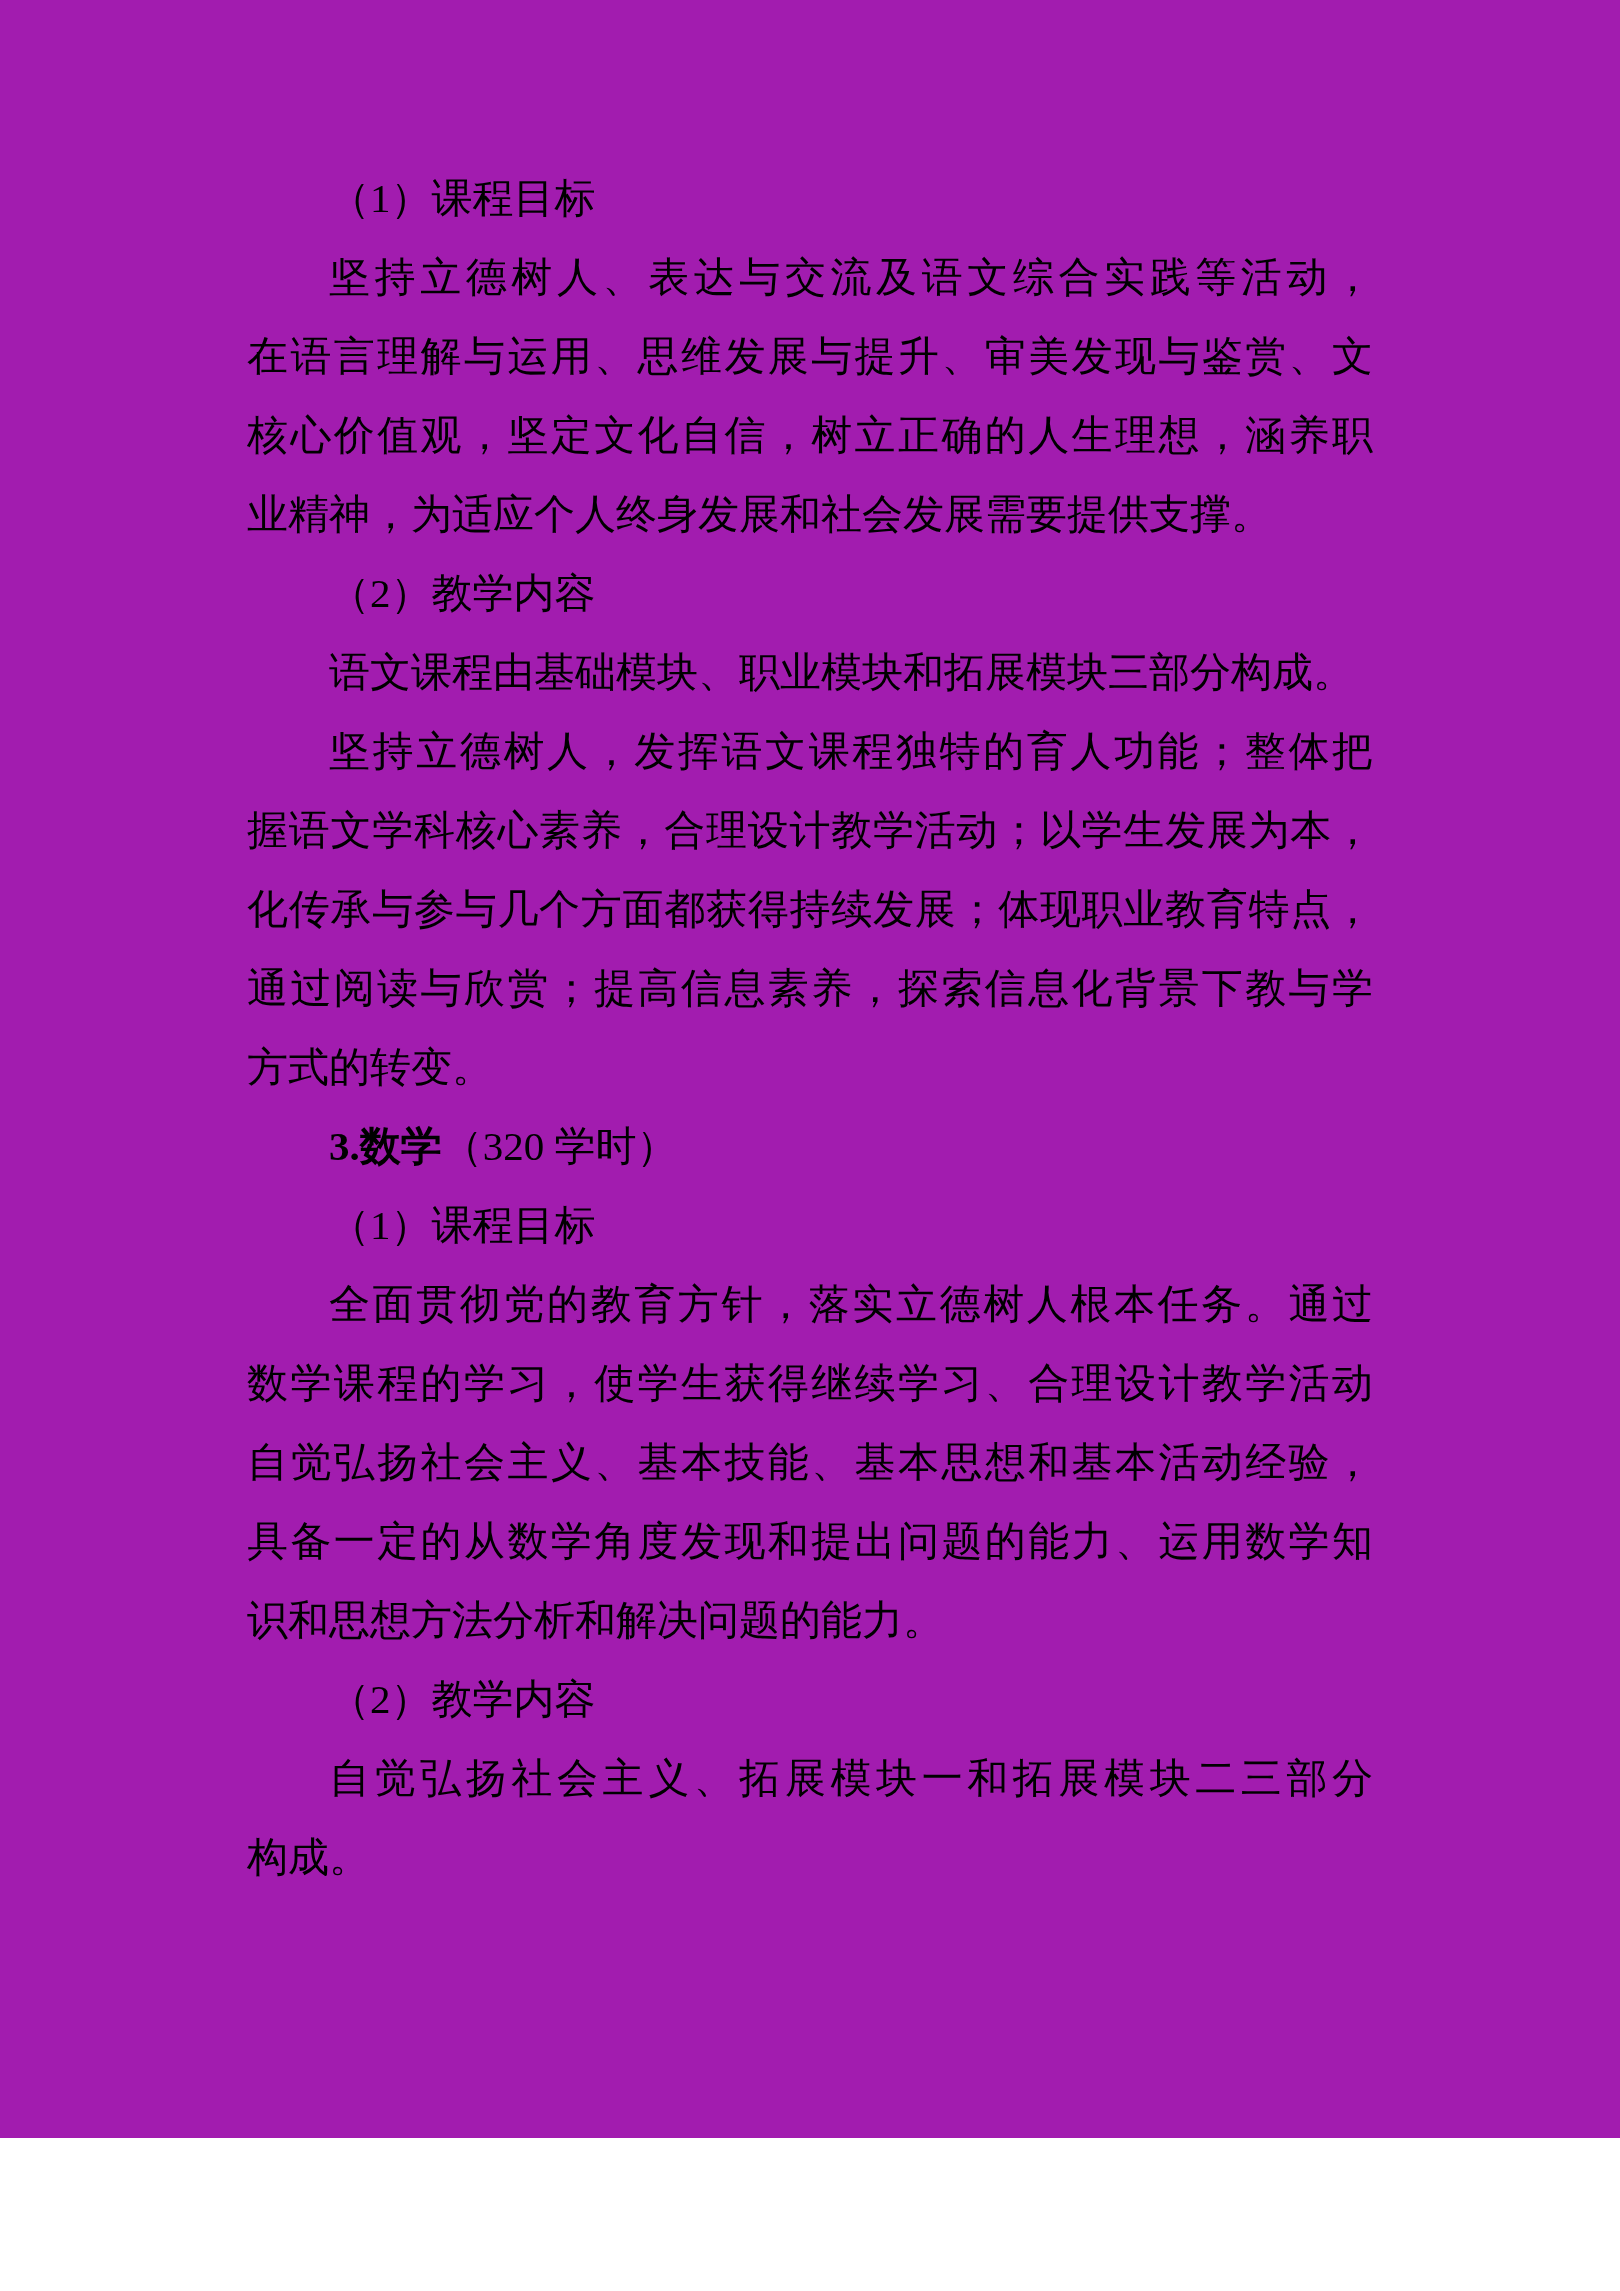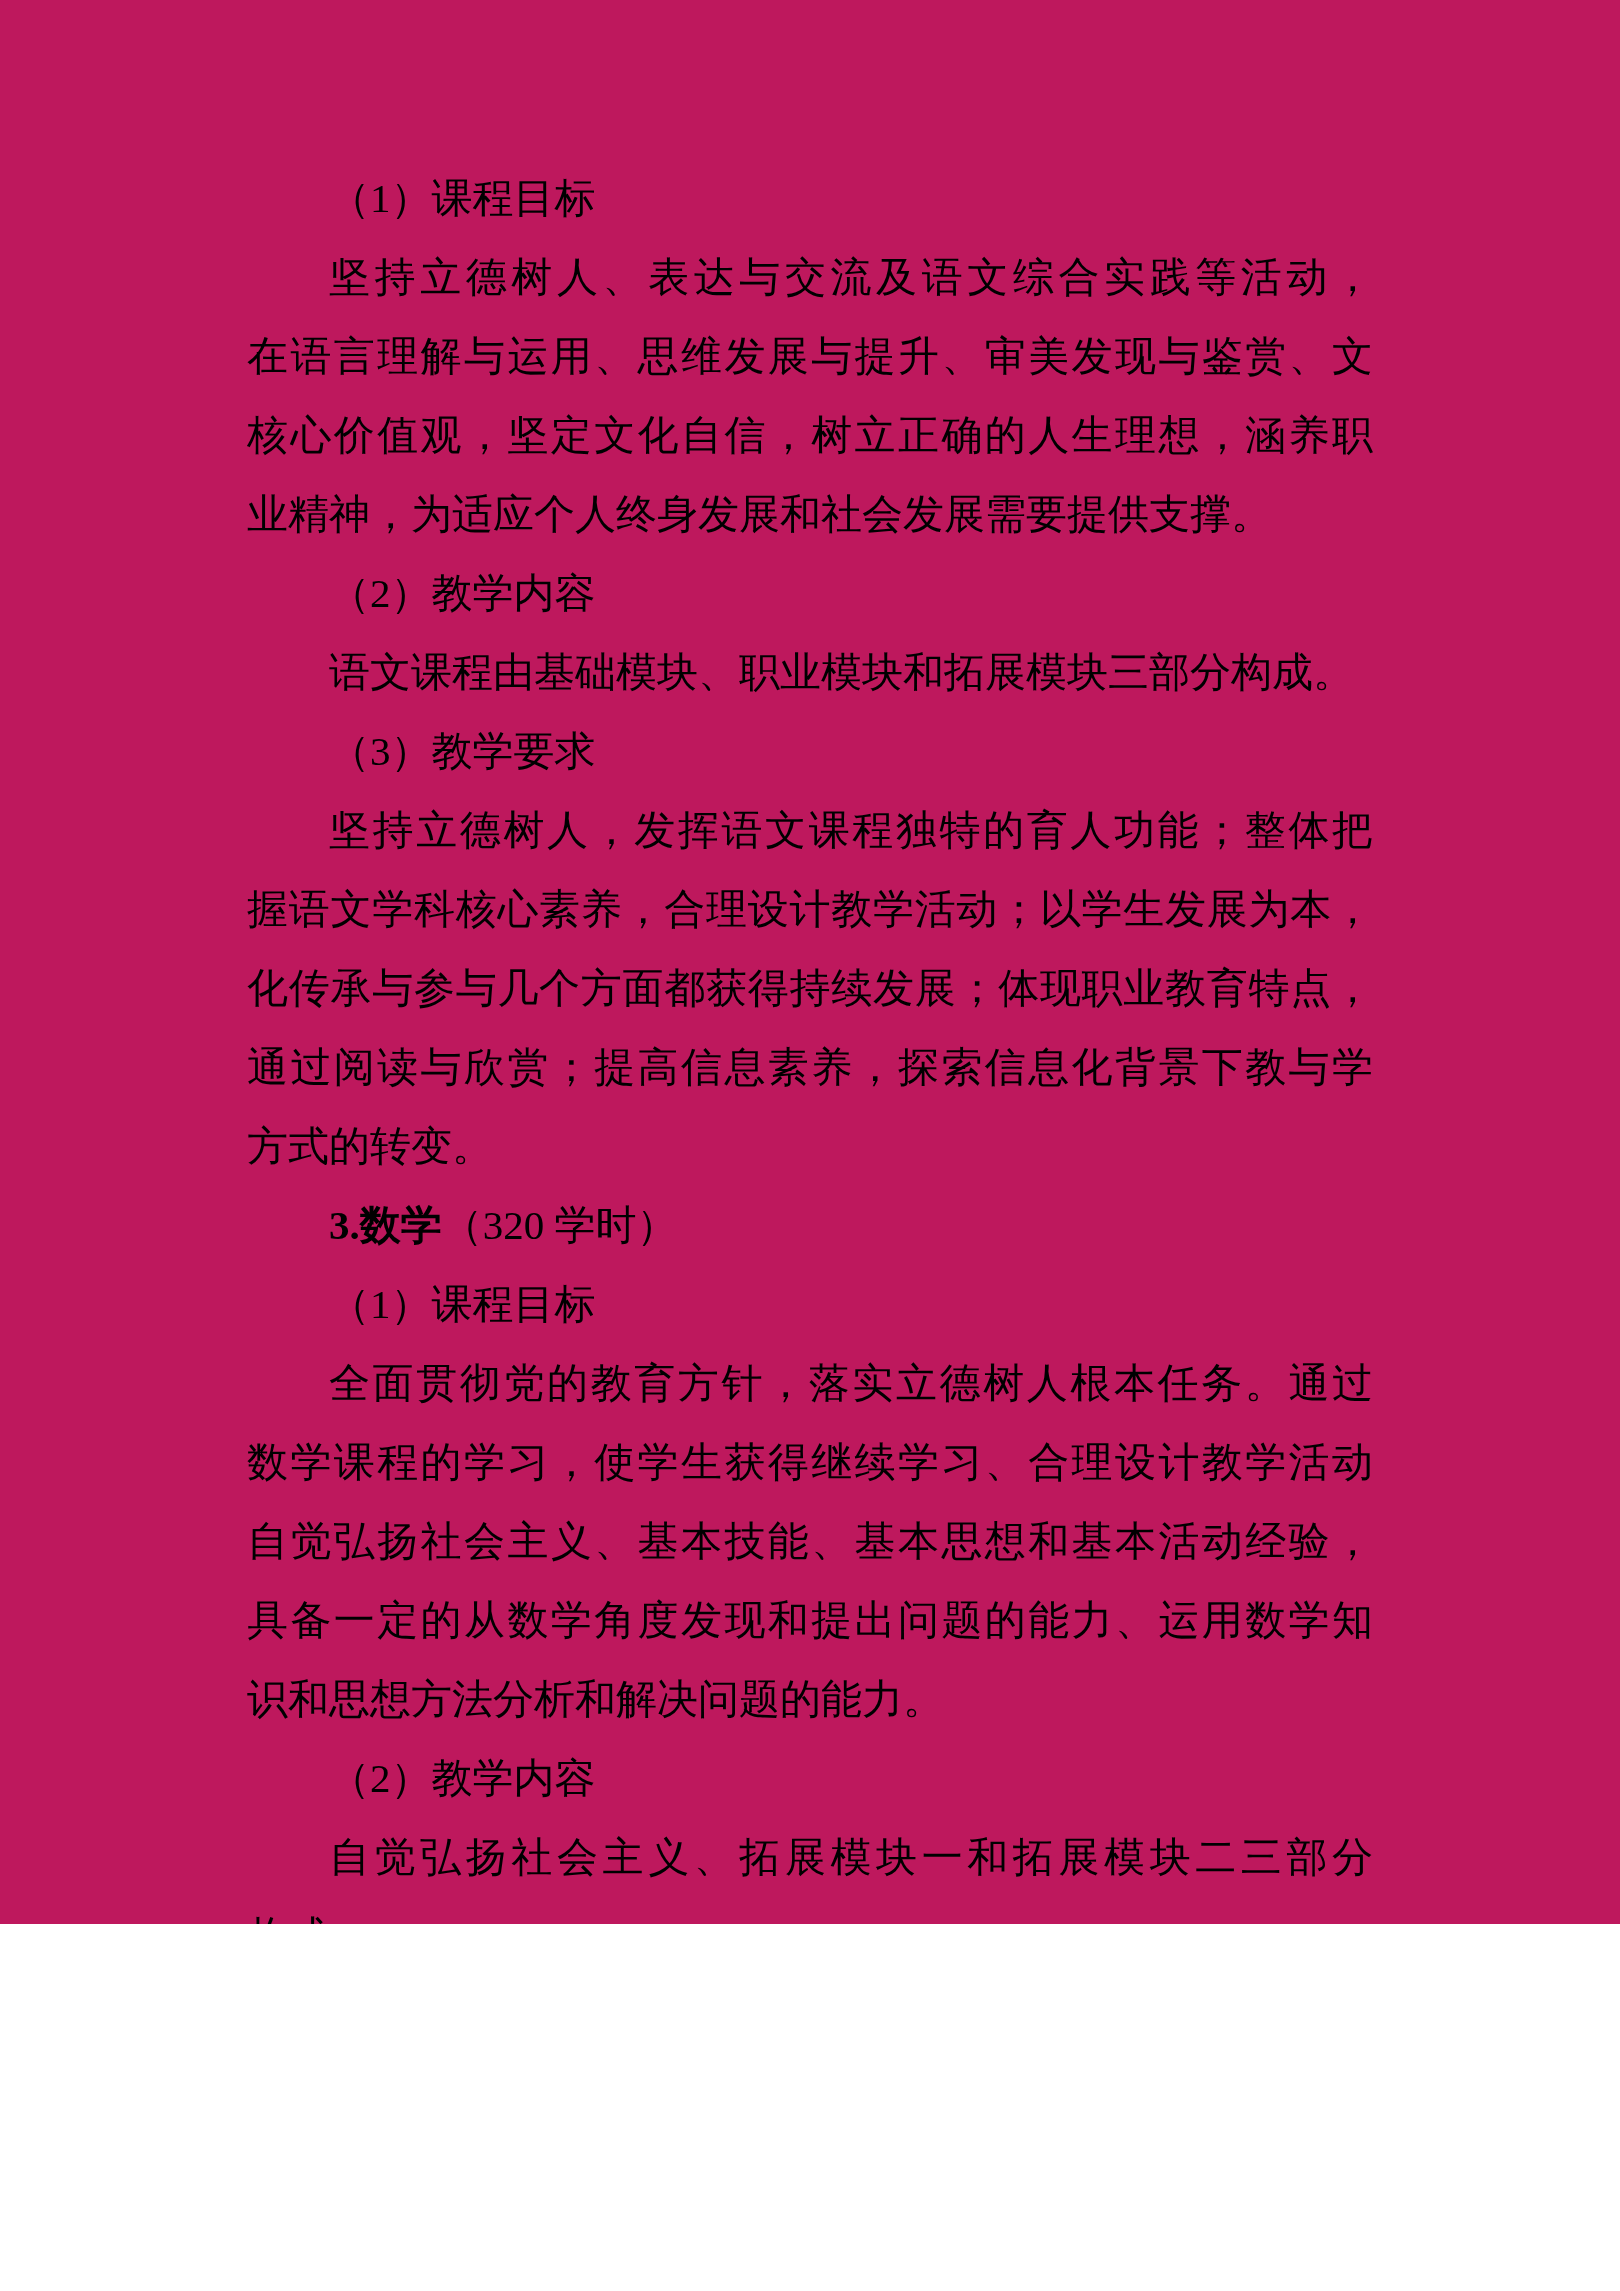--- a/index.html
+++ b/index.html
@@ -4,22 +4,22 @@
 <style>
   html, body {
     margin: 0;
     padding: 0;
     background: #ffffff;
   }
   .page {
     position: relative;
     box-sizing: border-box;
     width: 1620px;
-    height: 1924px;
-    background: #be185d;
+    height: 2138px;
+    background: #a21caf;
     overflow: hidden;
   }
   .text-block {
     position: absolute;
     left: 247px;
     top: 159px;
     width: 1126px;
     font-family: "Liberation Serif", "DejaVu Serif", serif;
     font-size: 41px;
     line-height: 79px;
@@ -48,21 +48,20 @@
 
 <div class="page">
   <div class="text-block">
       <div class="ln ind"><span class="">（1）课程目标</span></div>
       <div class="ln fill ind"><span class="">坚持立德树人、表达与交流及语文综合实践等活动，</span></div>
       <div class="ln fill"><span class="">在语言理解与运用、思维发展与提升、审美发现与鉴赏、文</span></div>
       <div class="ln fill"><span class="">核心价值观，坚定文化自信，树立正确的人生理想，涵养职</span></div>
       <div class="ln"><span class="">业精神，为适应个人终身发展和社会发展需要提供支撑。</span></div>
       <div class="ln ind"><span class="">（2）教学内容</span></div>
       <div class="ln ind"><span class="">语文课程由基础模块、职业模块和拓展模块三部分构成。</span></div>
-      <div class="ln ind"><span class="">（3）教学要求</span></div>
       <div class="ln fill ind"><span class="">坚持立德树人，发挥语文课程独特的育人功能；整体把</span></div>
       <div class="ln fill"><span class="">握语文学科核心素养，合理设计教学活动；以学生发展为本，</span></div>
       <div class="ln fill"><span class="">化传承与参与几个方面都获得持续发展；体现职业教育特点，</span></div>
       <div class="ln fill"><span class="">通过阅读与欣赏；提高信息素养，探索信息化背景下教与学</span></div>
       <div class="ln"><span class="">方式的转变。</span></div>
       <div class="ln ind"><span class="b">3.数学</span><span class="">（320 学时）</span></div>
       <div class="ln ind"><span class="">（1）课程目标</span></div>
       <div class="ln fill ind"><span class="">全面贯彻党的教育方针，落实立德树人根本任务。通过</span></div>
       <div class="ln fill"><span class="">数学课程的学习，使学生获得继续学习、合理设计教学活动</span></div>
       <div class="ln fill"><span class="">自觉弘扬社会主义、基本技能、基本思想和基本活动经验，</span></div>

